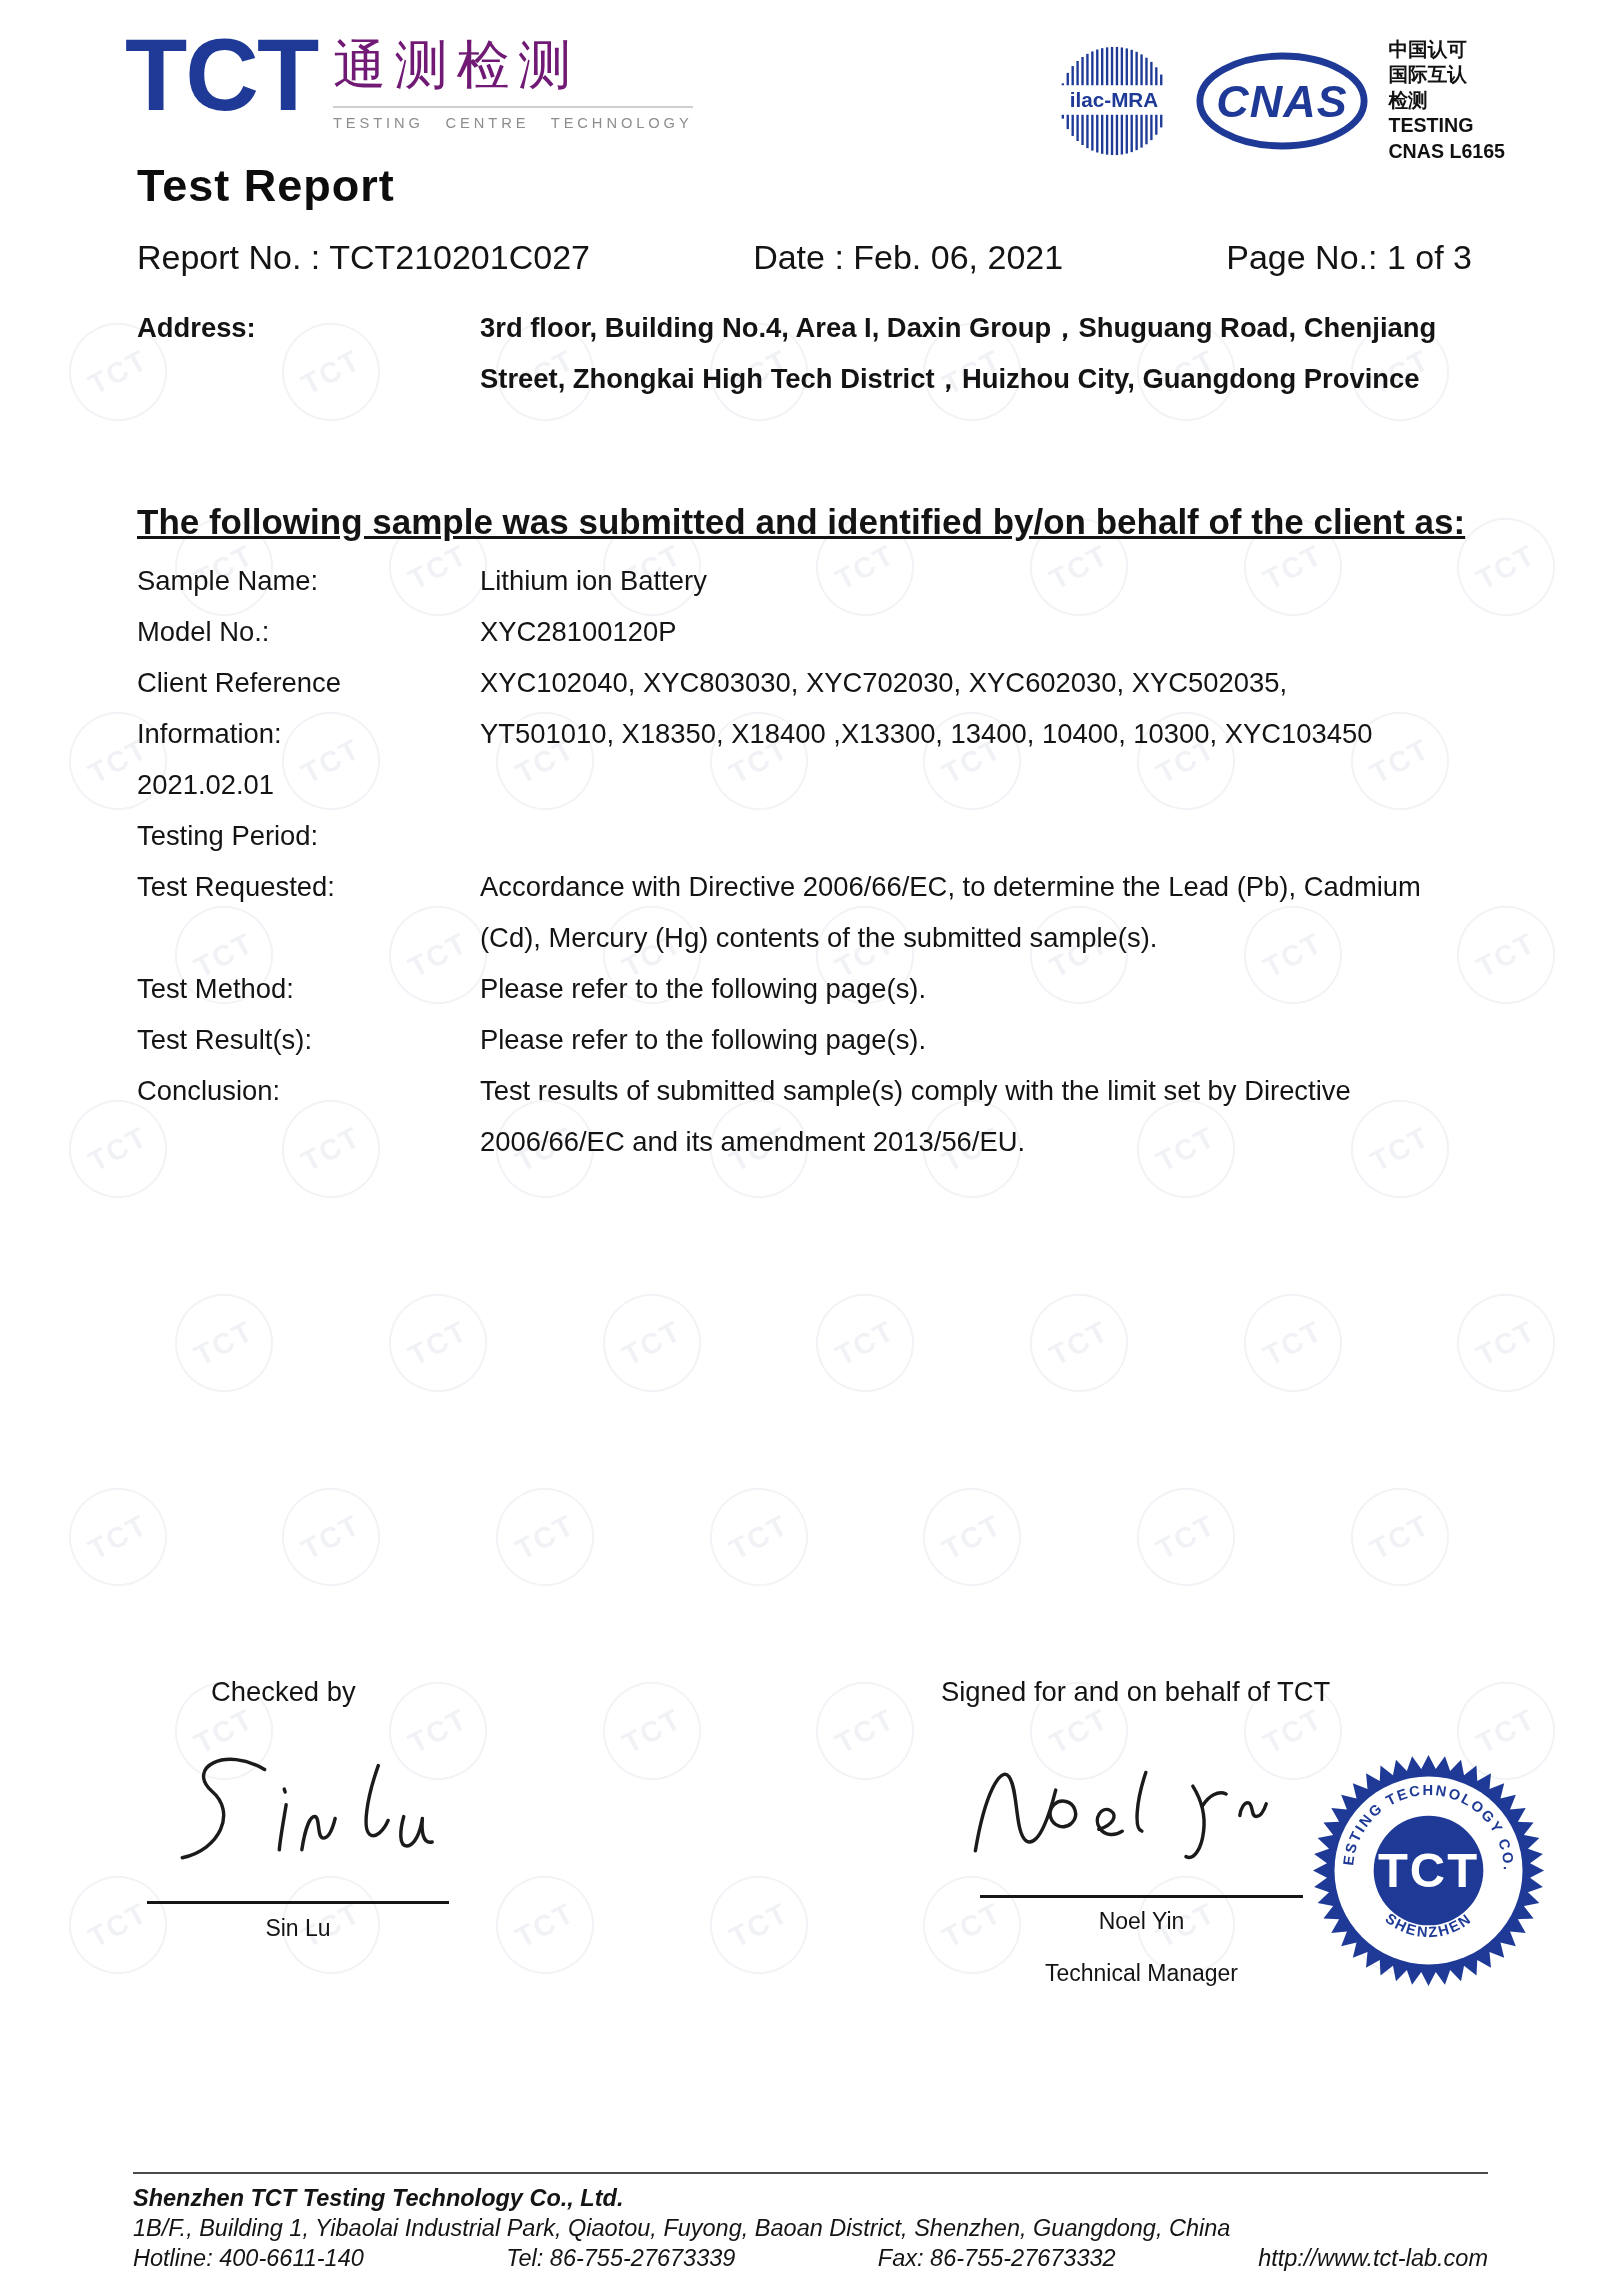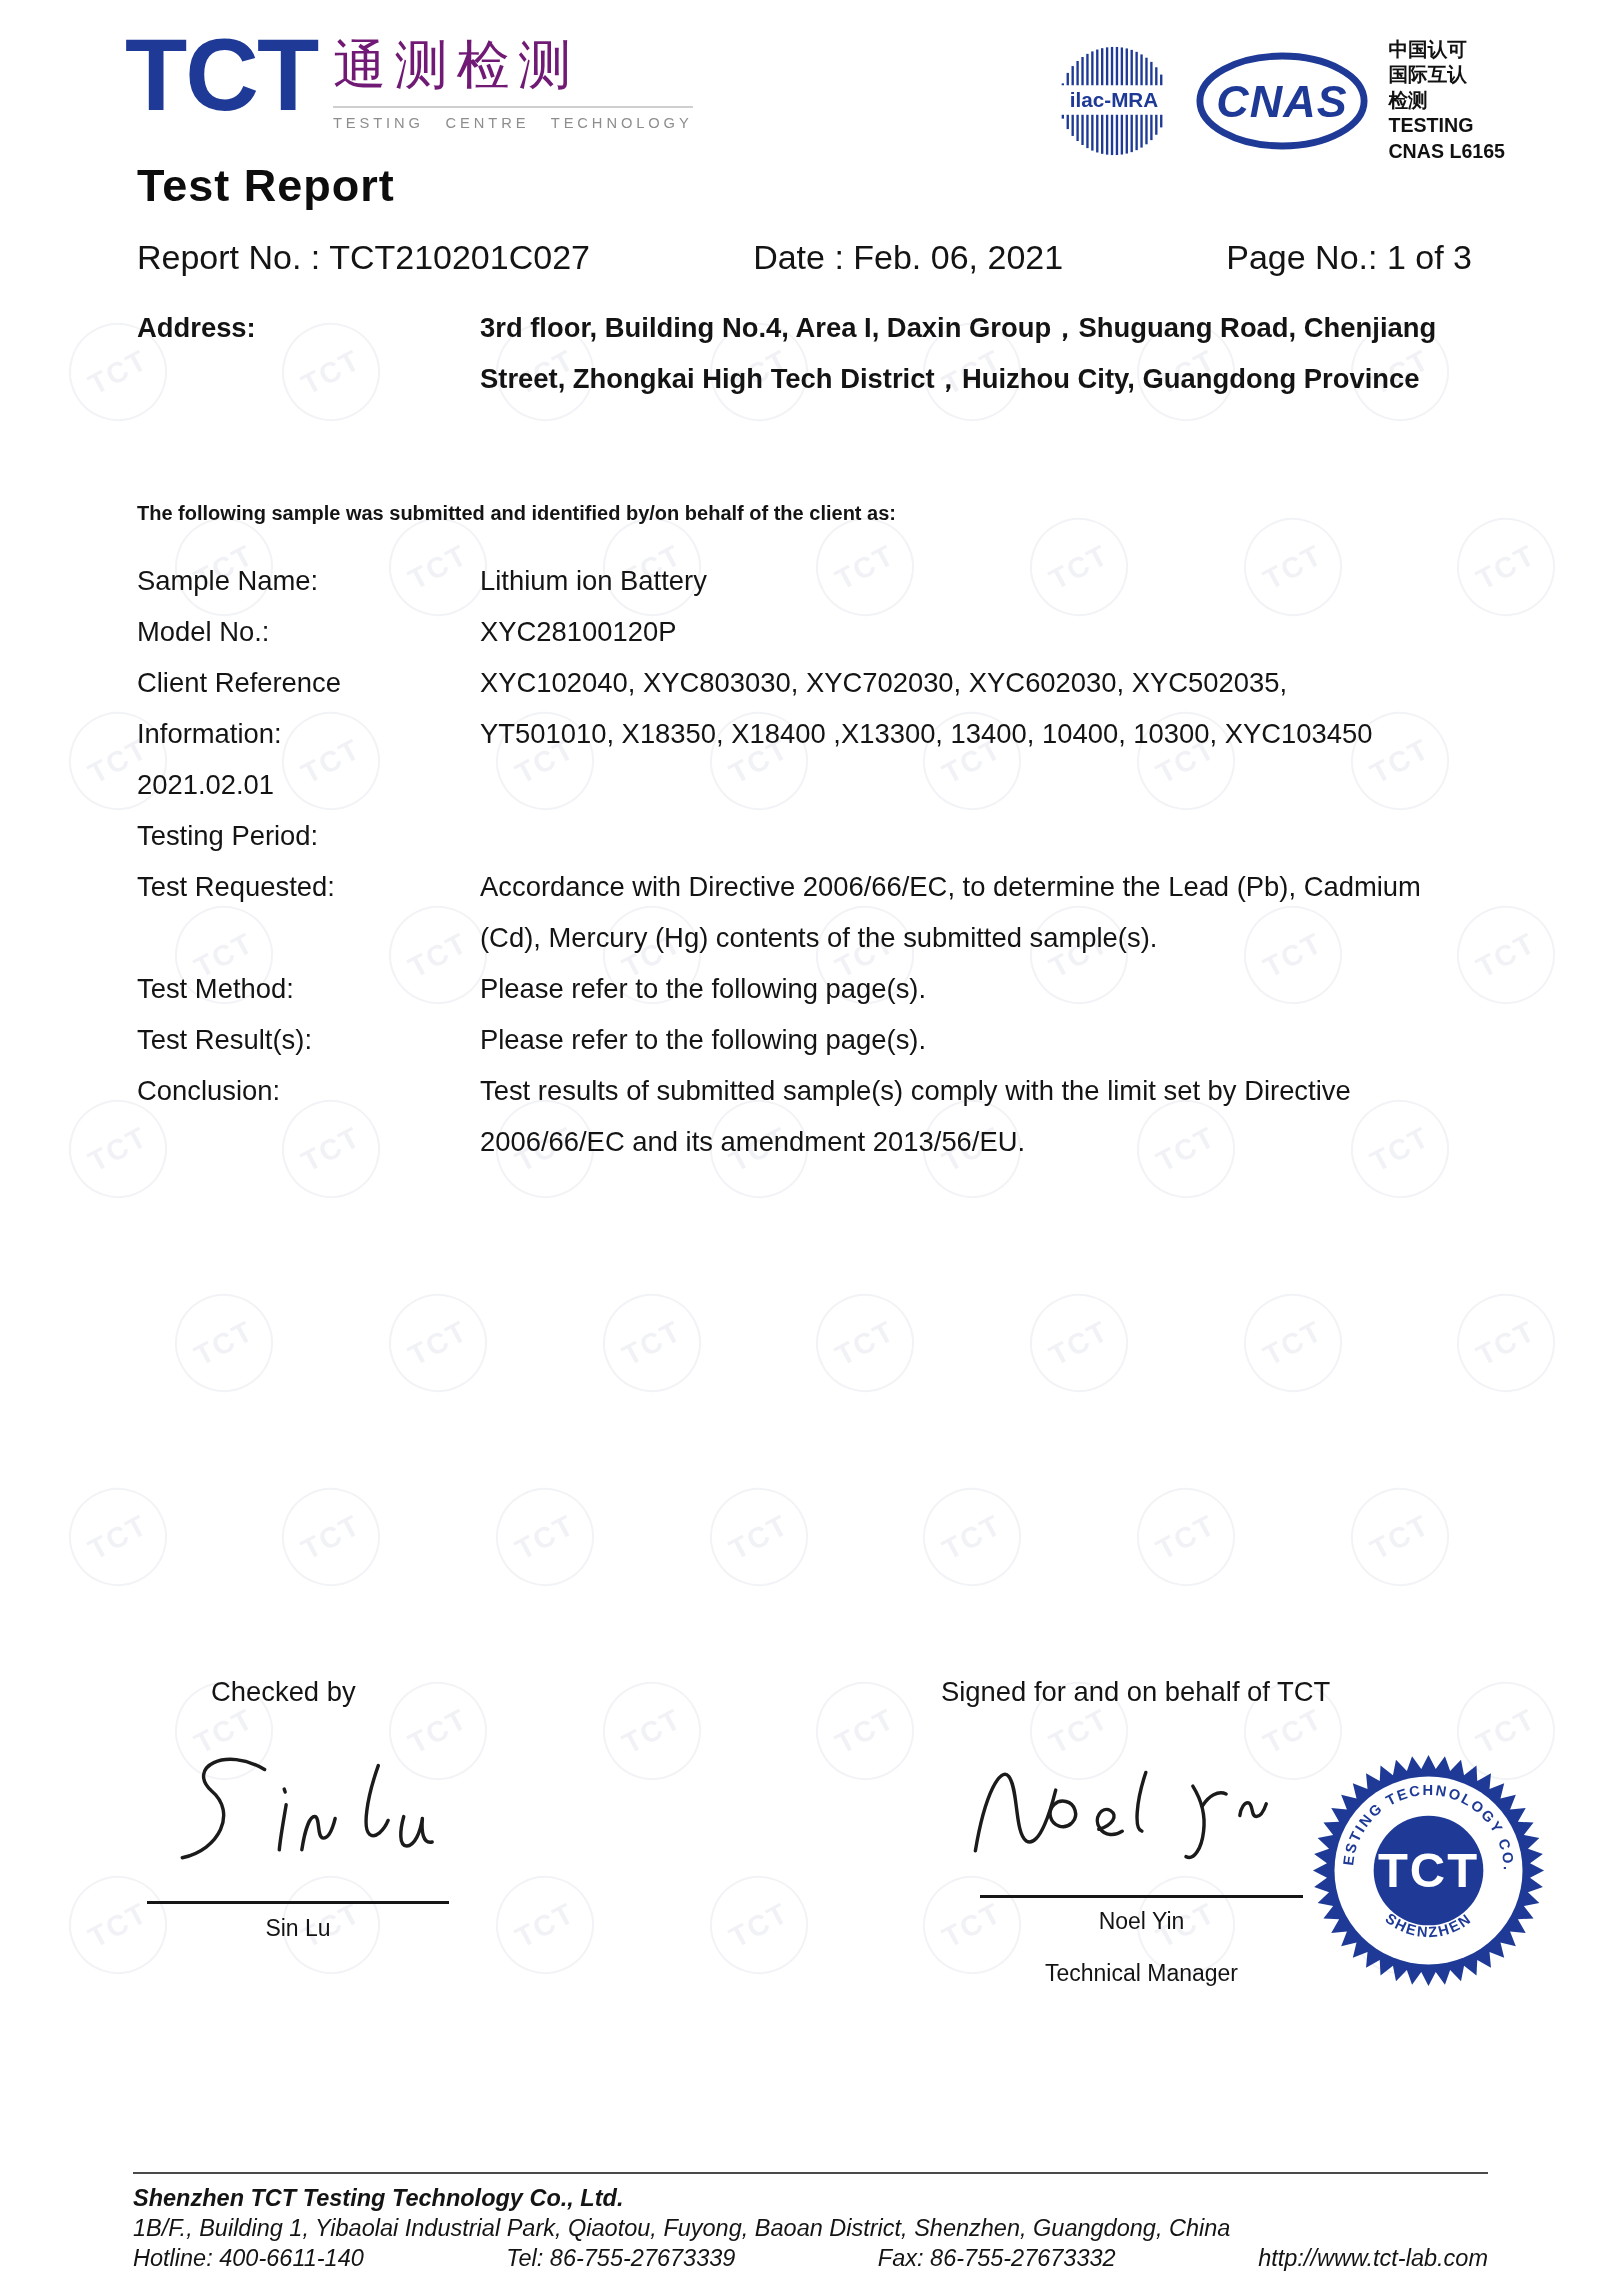--- a/index.html
+++ b/index.html
@@ -26,21 +26,21 @@
 
   
   .title{position:absolute;top:160px;left:137px;font-size:45px;font-weight:bold;letter-spacing:1px;color:#0d0d0d;}
   .meta{position:absolute;top:238px;left:137px;right:149px;display:flex;justify-content:space-between;font-size:34px;align-items:flex-end;}
 
   
   .applicant{position:absolute;top:302px;left:137px;right:118px;font-weight:bold;font-size:27.4px;line-height:51px;}
   .row{display:grid;grid-template-columns:343px 1fr;}
   .pre{white-space:pre-line;}
 
-  .intro{position:absolute;top:502px;left:137px;font-size:20px;font-weight:bold;}
+  .intro{position:absolute;top:502px;left:137px;font-size:35px;font-weight:bold;text-decoration:underline;}
   .fields{position:absolute;top:555px;left:137px;right:108px;font-size:27.4px;line-height:51px;}
 
   
   .sig-label{position:absolute;font-size:27.4px;}
   .sigline{position:absolute;height:2.9px;background:#161616;}
   .sig-name{position:absolute;text-align:center;font-size:23px;}
   .sig-svg path{stroke:#1b1b1b;stroke-width:3.5;fill:none;stroke-linecap:round;stroke-linejoin:round;}
   .seal{position:absolute;left:1311px;top:1753px;}
   .seal-arc{font-size:15px;font-weight:bold;fill:#1e3a96;letter-spacing:2px;}
   .seal-center{font-size:50px;font-weight:bold;fill:#ffffff;letter-spacing:2px;}

